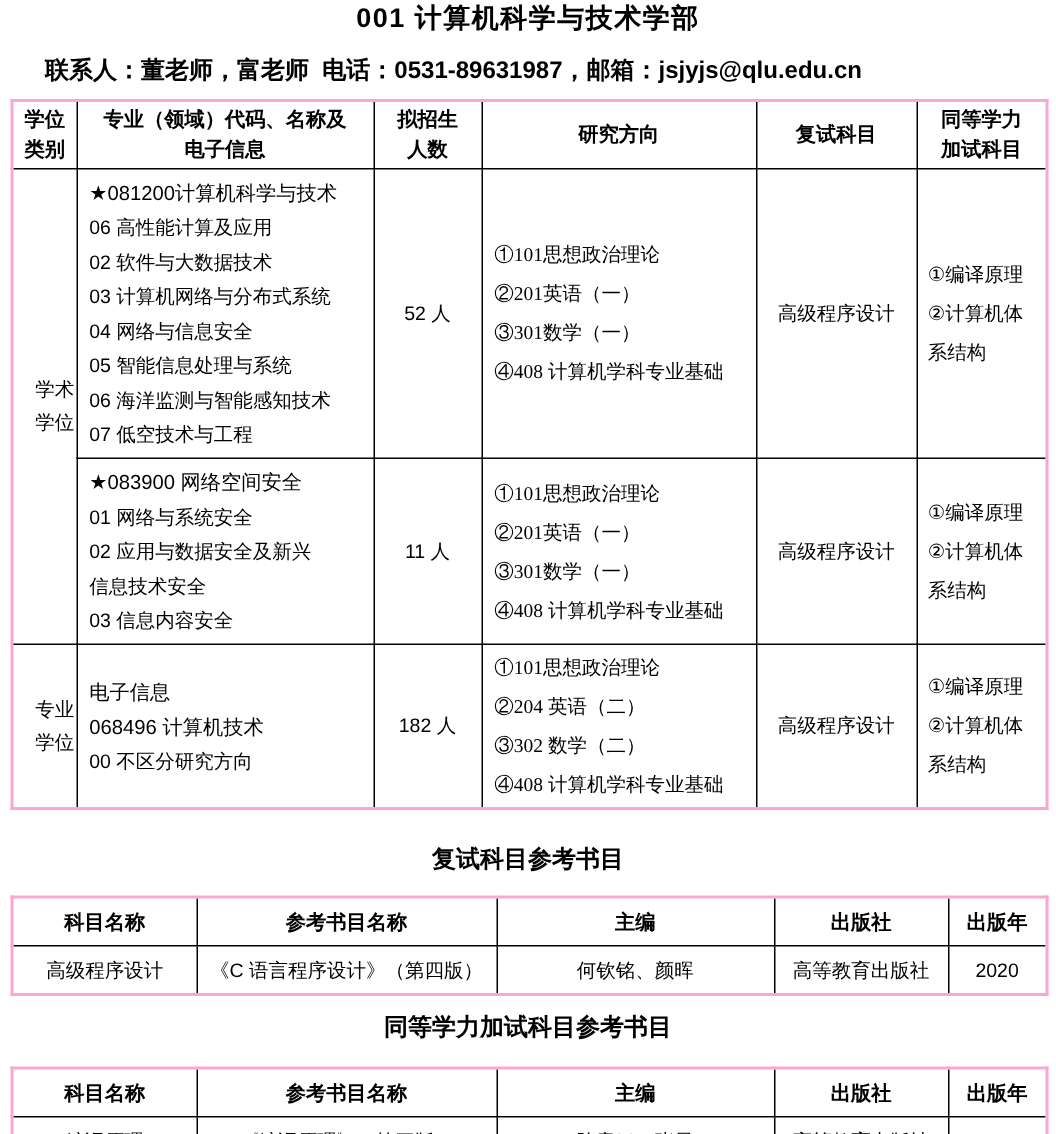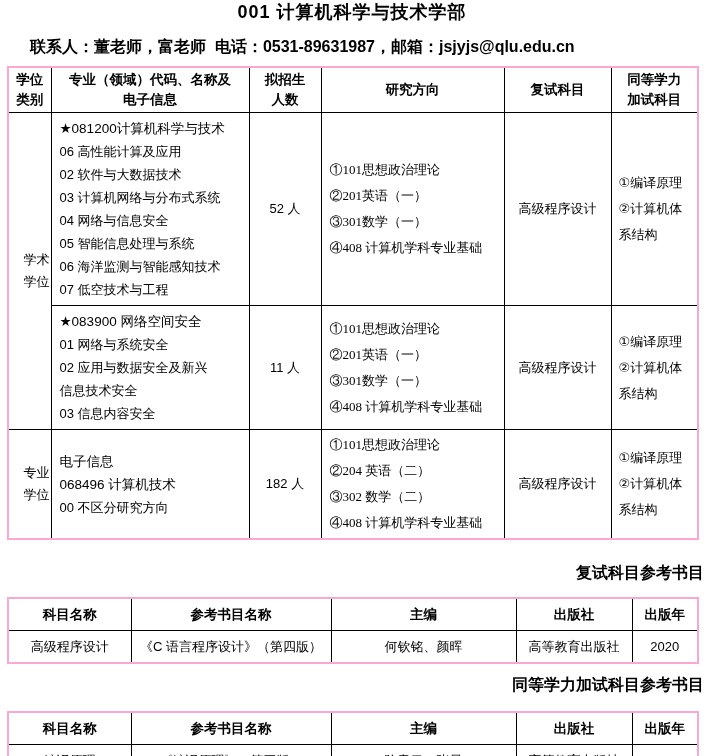--- a/index.html
+++ b/index.html
@@ -36,21 +36,21 @@
   .program-cell { padding:4px 4px 4px 8px; line-height:23px; }
   .program-title { font-weight:normal; font-size:13.5px; white-space:pre-line; }
   .direction-line { white-space:pre-line; }
   .quota-cell { text-align:center; font-weight:normal; }
   .exam-cell { padding:2px 2px 2px 8px; line-height:26px;font-family:Liberation Serif, serif; }
   .retest-cell { text-align:center; }
   .supp-cell { padding:2px 2px 2px 7px; line-height:26px; white-space:pre-line; }
 
   
   .section-heading {
-    text-align:right; font-weight:bold; font-size:16px;
+    text-align:center; font-weight:bold; font-size:16px;
   }
   .heading-retest { margin:23px 0 13px 0; }
   .heading-supp { margin:11px 0 15px 0; }
 
   
   .books th { height:27px; }
   .books td { height:29px; text-align:center; }
 </style>
 </head>
 <body>

